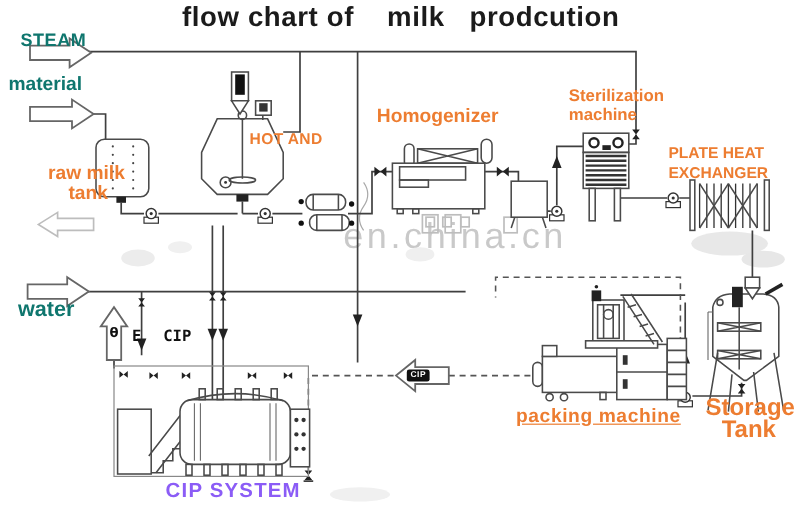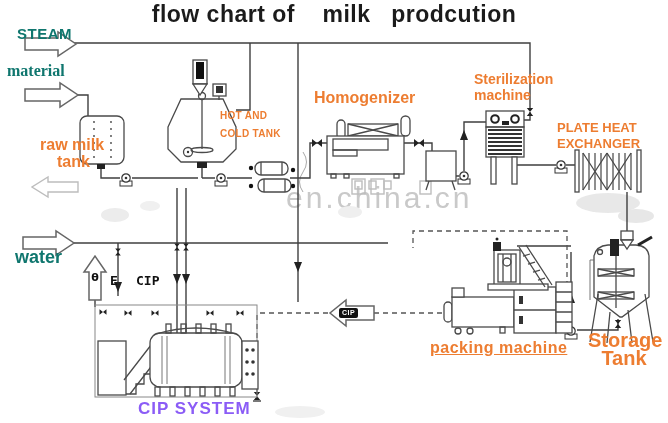--- a/index.html
+++ b/index.html
@@ -9,25 +9,25 @@
   .lbl{position:absolute;font-weight:700;line-height:1.1;z-index:3;}
   .purple{color:#0f766e;}
   .orange{color:#ed7d31;}
   .blk{color:#181818;}
   #title{left:0;right:0;top:2px;text-align:center;font-size:23px;letter-spacing:.5px;
          white-space:pre;color:#1b1b1b;}
   #wm{position:absolute;left:246px;top:181px;z-index:1;font-size:30px;font-weight:400;
       letter-spacing:3px;color:#c9c9c9;margin-left:40px;}
   .two span{display:block;}
   #lbl-steam{left:17px;top:26px;font-size:15px;letter-spacing:.5px;}
-  #lbl-material{left:7px;top:62px;font-size:16px;font-family:Liberation Serif, serif;}
+  #lbl-material{left:7px;top:62px;font-size:16px;}
   #lbl-water{left:15px;top:248px;font-size:18px;}
   #lbl-rawmilk{left:40px;top:136px;font-size:16px;line-height:17px;}
   #lbl-rawmilk span:nth-child(2){margin-left:17px;}
-  #lbl-hotcold{left:220px;top:107px;font-size:10px;line-height:18px;letter-spacing:.3px;}
+  #lbl-hotcold{left:208px;top:107px;font-size:13px;line-height:18px;letter-spacing:.3px;text-align:right;}
   #lbl-homog{left:314px;top:89px;font-size:16px;}
   #lbl-steril{left:474px;top:71px;font-size:14px;line-height:16px;}
   #lbl-phe{left:557px;top:120px;font-size:13px;line-height:16px;}
   #lbl-packing{left:430px;top:339px;font-size:16px;letter-spacing:.5px;text-decoration:underline;}
   #lbl-storage{left:588px;top:331px;width:72px;text-align:center;font-size:20px;line-height:18px;}
   #lbl-cipsys{left:138px;top:400px;font-size:17px;letter-spacing:1px;color:#8b5cf6;}
   #lbl-e,#lbl-cip{font-family:"DejaVu Sans Mono",monospace;font-size:13px;color:#111;}
   #lbl-e{left:110px;top:274px;}
   #lbl-cip{left:136px;top:274px;}
   #cip-badge{left:339px;top:308px;font-size:7px;background:#111;color:#fff;
@@ -329,21 +329,20 @@
   <div id="lbl-steam" class="lbl purple">STEAM</div>
   <div id="lbl-material" class="lbl purple">material</div>
   <div id="lbl-water" class="lbl purple">water</div>
 
   <div id="lbl-rawmilk" class="lbl orange two">
     <span>raw milk</span>
     <span>tank</span>
   </div>
   <div id="lbl-hotcold" class="lbl orange two">
     <span>HOT AND</span>
-    <span>COLD TANK</span>
   </div>
   <div id="lbl-homog" class="lbl orange">Homogenizer</div>
   <div id="lbl-phe" class="lbl orange two">
     <span>PLATE HEAT</span>
     <span>EXCHANGER</span>
   </div>
   <div id="lbl-steril" class="lbl orange two">
     <span>Sterilization</span>
     <span>machine</span>
   </div>

